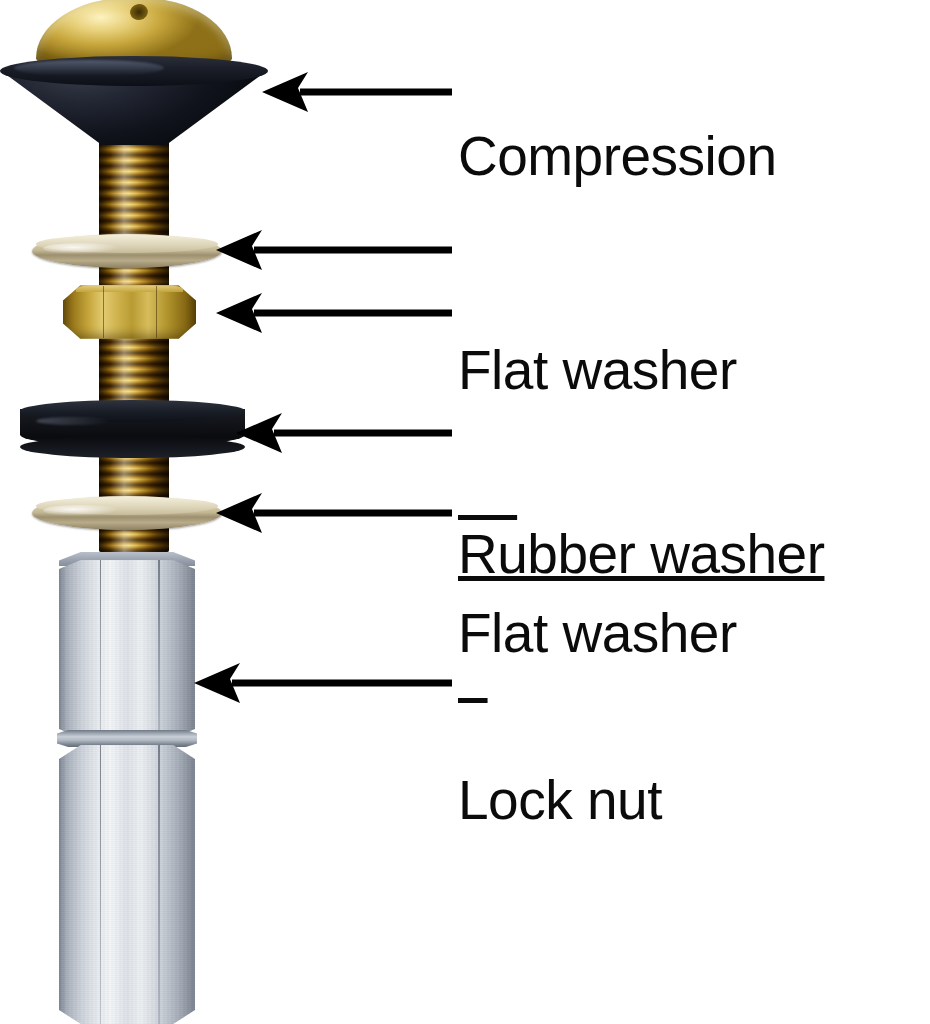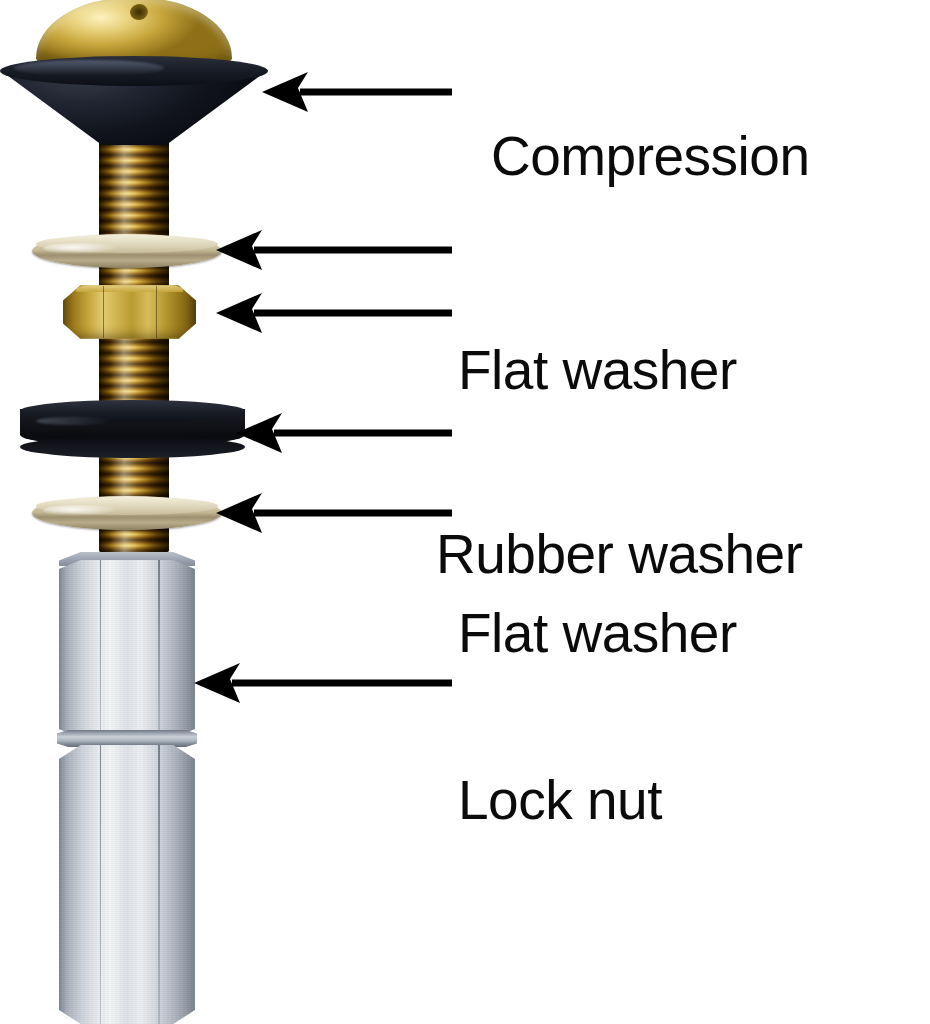--- a/index.html
+++ b/index.html
@@ -293,30 +293,30 @@
         </svg>
       </div>
     <div class="arrow" style="left:194px;top:663px;width:258px;">
         <svg width="258" height="40" viewBox="0 0 258 40">
           <rect x="38" y="16.5" width="220" height="7" fill="#000000"></rect>
           <path d="M 0 20 L 46 0 L 36 16 L 46 40 Z" fill="#000000"></path>
         </svg>
       </div>
   </div>
 
-  <div class="label" style="left:458px;top:4px;margin-left:33px;">
+  <div class="label" style="left:458px;top:4px;">
     <div>Compression</div>
   </div>
 
   <div class="label" style="left:458px;top:218px;">
     <div>Flat washer</div>
   </div>
 
 
-  <div class="label" style="left:436px;top:402px;">
+  <div class="label" style="left:458px;top:402px;text-decoration:underline;">
     <div>Rubber washer</div>
   </div>
 
   <div class="label" style="left:458px;top:481px;">
     <div>Flat washer</div>
   </div>
 
   <div class="label" style="left:458px;top:648px;text-align:right;">
     <div>Lock nut</div>
   </div>

